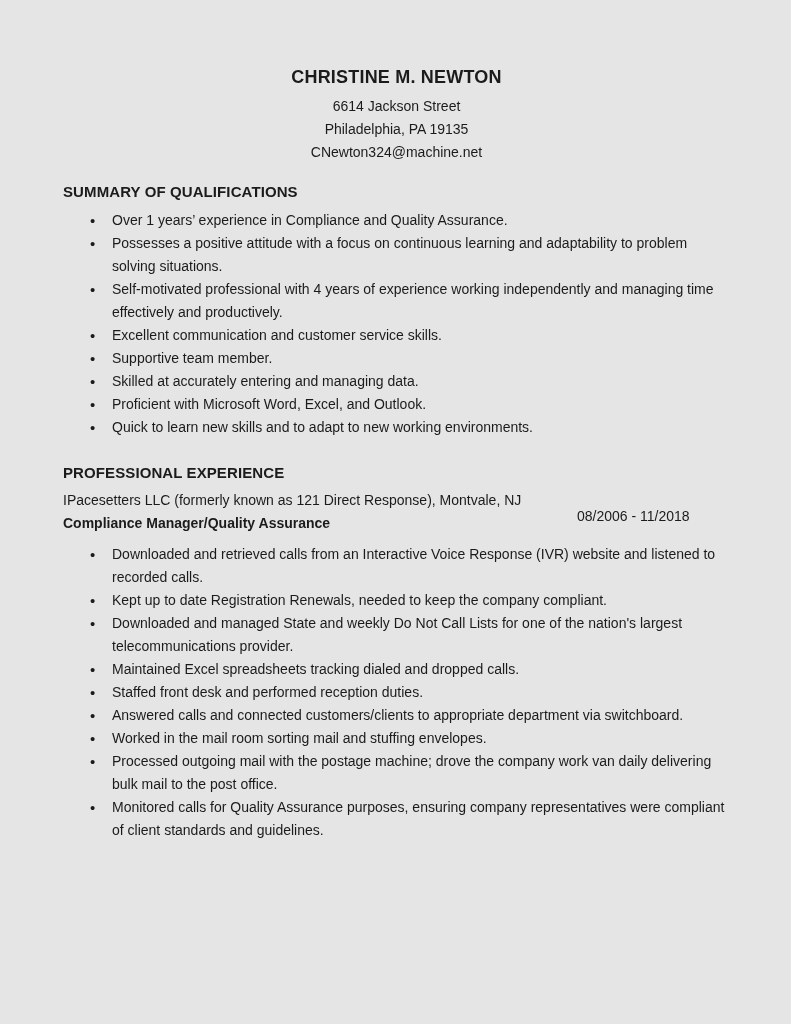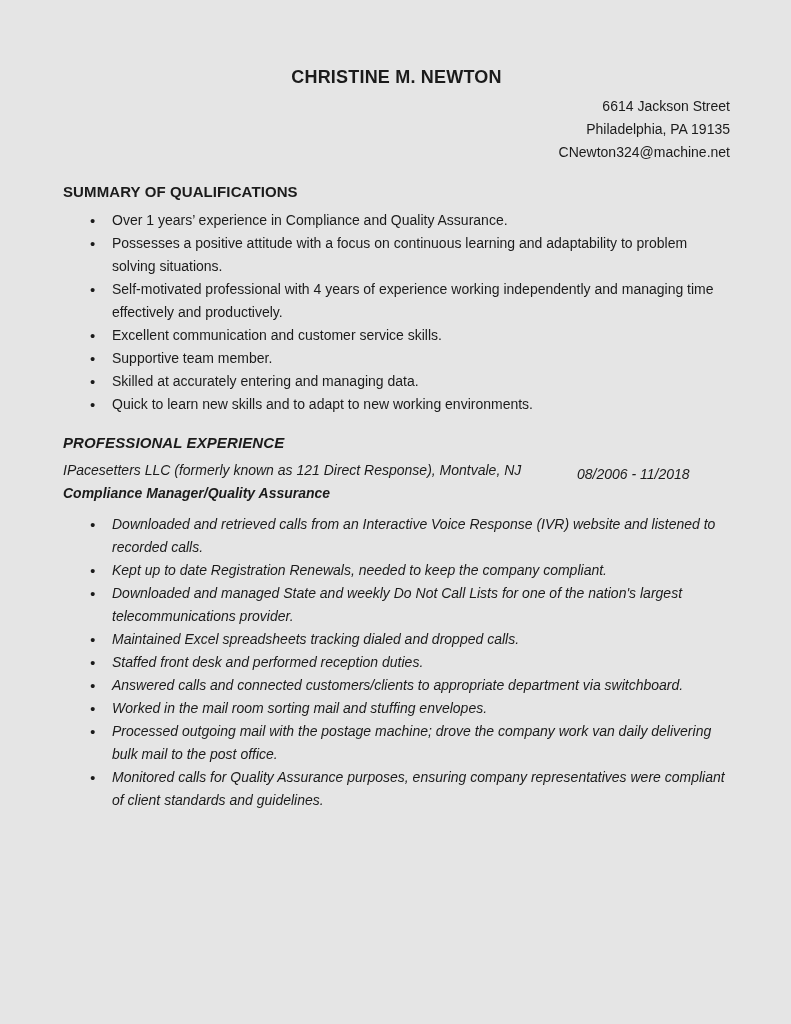--- a/index.html
+++ b/index.html
@@ -27,21 +27,20 @@
   .header h1 {
     font-size: 18px;
     line-height: 22px;
     font-weight: bold;
     margin: 0 0 7px 0;
     letter-spacing: 0.2px;
   }
   .contact-line {
     font-size: 14px;
     line-height: 23px;
-    text-align: right;
   }
   h2.section-heading {
     font-size: 15px;
     line-height: 19px;
     font-weight: bold;
     margin: 0;
     letter-spacing: 0.1px;
   }
   ul.bullets {
     list-style: none;
@@ -55,33 +54,32 @@
     line-height: 23px;
   }
   ul.bullets li::before {
     content: "\2022";
     position: absolute;
     left: 27px;
     top: 0;
     font-size: 15px;
   }
   .experience-section {
-    margin-top: 17px;
-    font-style: italic;
+    margin-top: 24px;
   }
   .company-row {
     position: relative;
     margin-top: 7px;
     font-size: 14px;
     line-height: 23px;
   }
   .company-row .dates {
     position: absolute;
     left: 514px;
-    top: 4px;
+    top: 16px;
     white-space: nowrap;
   }
   .job-title {
     font-weight: bold;
     font-size: 14px;
     line-height: 23px;
   }
   .education-section {
     margin-top: 12px;
   }
@@ -110,20 +108,21 @@
 
   <section class="summary-section">
     <h2 class="section-heading">SUMMARY OF QUALIFICATIONS</h2>
     <ul class="bullets">
         <li class="bullet-item">Over 1 years’ experience in Compliance and Quality Assurance.</li>
         <li class="bullet-item">Possesses a positive attitude with a focus on continuous learning and adaptability to problem solving situations.</li>
         <li class="bullet-item">Self-motivated professional with 4 years of experience working independently and managing time effectively and productively.</li>
         <li class="bullet-item">Excellent communication and customer service skills.</li>
         <li class="bullet-item">Supportive team member.</li>
         <li class="bullet-item">Skilled at accurately entering and managing data.</li>
+        <li class="bullet-item">Proficient with Microsoft Word, Excel, and Outlook.</li>
         <li class="bullet-item">Quick to learn new skills and to adapt to new working environments.</li>
       </ul>
   </section>
 
   <section class="experience-section">
     <h2 class="section-heading">PROFESSIONAL EXPERIENCE</h2>
     <div class="company-row">
       <span>IPacesetters LLC (formerly known as 121 Direct Response), Montvale, NJ</span>
       <span class="dates">08/2006 - 11/2018</span>
     </div>

